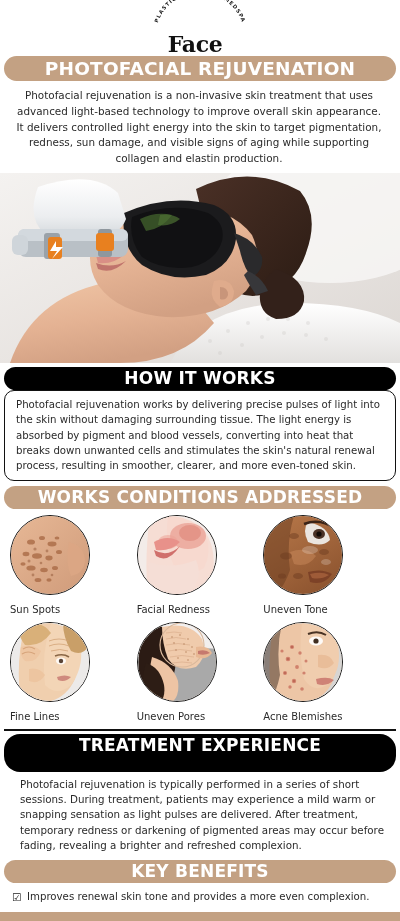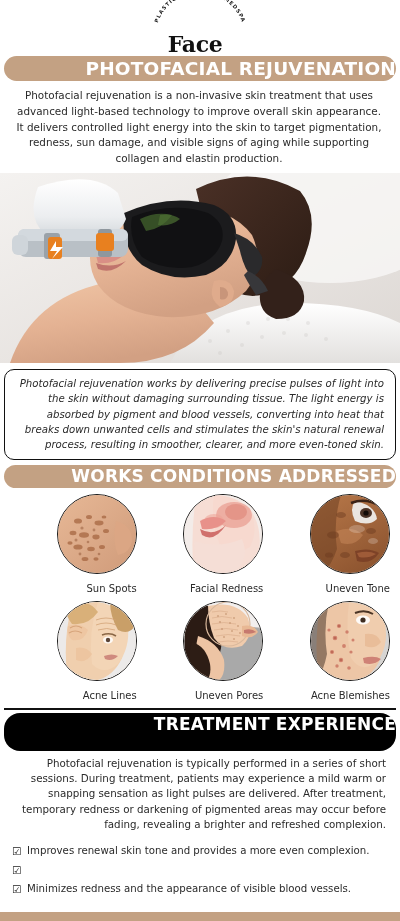--- a/index.html
+++ b/index.html
@@ -58,21 +58,21 @@
     line-height: 0.92;
     letter-spacing: -0.4px;
   }
   .logo-face { font-size: 22px; margin-left: -10px; }
   .logo-works { font-size: 22px; margin-left: 2px; }
 
   
   .banner {
     margin: 0 4px;
     border-radius: 16px;
-    text-align: right;
+    text-align: center;
     color: #ffffff;
     font-weight: 700;
     letter-spacing: 0.2px;
   }
   .banner-tan { background: #c3a183; }
   .banner-black { background: #000000; }
 
   .banner-photofacial {
     height: 25px;
     line-height: 25px;
@@ -102,34 +102,33 @@
   
   .intro-para {
     padding: 7px 14px 6px 12px;
     text-align: center;
     font-size: 10.4px;
     line-height: 1.52;
     color: #2a2a2a;
   }
 
   .boxed {
-    margin: 6px 4px 0 4px;
+    margin: 0 4px 0 4px;
     border: 1.6px solid #111111;
     border-radius: 10px;
     padding: 6px 11px 6px 11px;
-    text-align: right;
+    text-align: left;
     font-size: 10.2px;
     line-height: 1.5;
     color: #2a2a2a;
-    font-style: italic;
   }
 
   .plain-para {
     padding: 5px 14px 4px 20px;
-    text-align: right;
+    text-align: left;
     font-size: 10.3px;
     line-height: 1.5;
     color: #2a2a2a;
   }
 
   
   .hero {
     position: relative;
     width: 400px;
     height: 190px;
@@ -141,21 +140,21 @@
   
   .cond-grid {
     display: grid;
     grid-template-columns: repeat(3, 1fr);
     padding: 6px 10px 0 10px;
     row-gap: 2px;
   }
   .cond-cell {
     display: flex;
     flex-direction: column;
-    align-items: flex-end;
+    align-items: flex-start;
   }
   .cond-circle {
     width: 80px;
     height: 80px;
     border-radius: 50%;
     overflow: hidden;
     border: 1.3px solid #1a1a1a;
     background: #e7ddd5;
     position: relative;
   }
@@ -300,20 +299,21 @@
         <rect x="44" y="60" width="16" height="26" rx="3" fill="#9aa2a9"></rect>
         <rect x="98" y="56" width="14" height="28" rx="3" fill="#8f979e"></rect>
         <rect x="48" y="64" width="14" height="22" rx="3" fill="#e8801f"></rect>
         <path d="M56 68 L50 78 L57 78 L52 86 L63 74 L56 74 Z" fill="#ffffff"></path>
         <rect x="96" y="60" width="18" height="18" rx="3" fill="#e8801f"></rect>
         <rect x="12" y="62" width="16" height="20" rx="6" fill="#cfd5da"></rect>
       </g>
     </svg>
   </div>
 
+  <div class="banner banner-black banner-howitworks" style="margin-top:4px;">HOW IT WORKS</div>
 
   <div class="boxed">Photofacial rejuvenation works by delivering precise pulses of light into the skin without damaging surrounding tissue. The light energy is absorbed by pigment and blood vessels, converting into heat that breaks down unwanted cells and stimulates the skin's natural renewal process, resulting in smoother, clearer, and more even-toned skin.</div>
 
   <div class="banner banner-tan banner-skin" style="margin-top:5px;">WORKS CONDITIONS ADDRESSED</div>
 
   <div class="cond-grid">
 
     <div class="cond-cell">
       <div class="cond-circle">
         <svg viewBox="0 0 80 80">
@@ -423,21 +423,21 @@
           <ellipse cx="50" cy="38" rx="5" ry="3.4" fill="#ffffff" opacity="0.85"></ellipse>
           <ellipse cx="50" cy="38" rx="2.2" ry="2.2" fill="#5a4436"></ellipse>
           <path d="M44 33 Q52 30 58 34" stroke="#8a6746" stroke-width="1.6" fill="none"></path>
           <path d="M46 54 Q54 51 60 54 Q54 60 47 57 Z" fill="#cf8a7e"></path>
           <path d="M10 24 Q22 20 30 28 Q26 40 14 38 Q8 32 10 24 Z" fill="#eec6a2"></path>
           <path d="M12 26 Q18 22 24 26" stroke="#d7a57c" stroke-width="1.2" fill="none"></path>
           <path d="M11 31 Q17 27 24 31" stroke="#d7a57c" stroke-width="1.2" fill="none"></path>
           <path d="M18 46 Q28 44 34 52 Q28 62 18 58 Z" fill="#edc5a0"></path>
         </svg>
       </div>
-      <div class="cond-label">Acne Lines</div>
+      <div class="cond-label">Fine Lines</div>
     </div>
 
     <div class="cond-cell">
       <div class="cond-circle">
         <svg viewBox="0 0 80 80">
           <rect width="80" height="80" fill="#a9a9a9"></rect>
           <path d="M0 0 L80 0 L80 26 Q40 22 0 34 Z" fill="#f2efee"></path>
           <path d="M4 6 Q22 -2 34 10 Q42 34 34 58 Q28 76 16 80 L2 80 Q-2 40 4 6 Z" fill="#2b1b14"></path>
           <path d="M24 4 Q52 -2 64 16 Q70 34 58 44 Q40 50 30 36 Q24 20 24 4 Z" fill="#f0cbac"></path>
           <circle cx="44" cy="22" r="22" fill="none" stroke="#d9b89c" stroke-width="1.2"></circle>
@@ -507,20 +507,21 @@
       <div class="cond-label">Acne Blemishes</div>
     </div>
   </div>
 
   <div class="rule"></div>
 
   <div class="banner banner-black banner-treatment" style="margin-top:3px;">TREATMENT EXPERIENCE</div>
 
   <div class="plain-para">Photofacial rejuvenation is typically performed in a series of short sessions. During treatment, patients may experience a mild warm or snapping sensation as light pulses are delivered. After treatment, temporary redness or darkening of pigmented areas may occur before fading, revealing a brighter and refreshed complexion.</div>
 
+  <div class="banner banner-tan banner-keybenefits" style="margin-top:2px;">KEY BENEFITS</div>
 
   <div class="benefits">
     <div class="benefit-row">
       <span class="benefit-check">☑</span>
       <span class="benefit-text">Improves renewal skin tone and provides a more even complexion.</span>
     </div>
     <div class="benefit-row">
       <span class="benefit-check">☑</span>
     </div>
     <div class="benefit-row">

